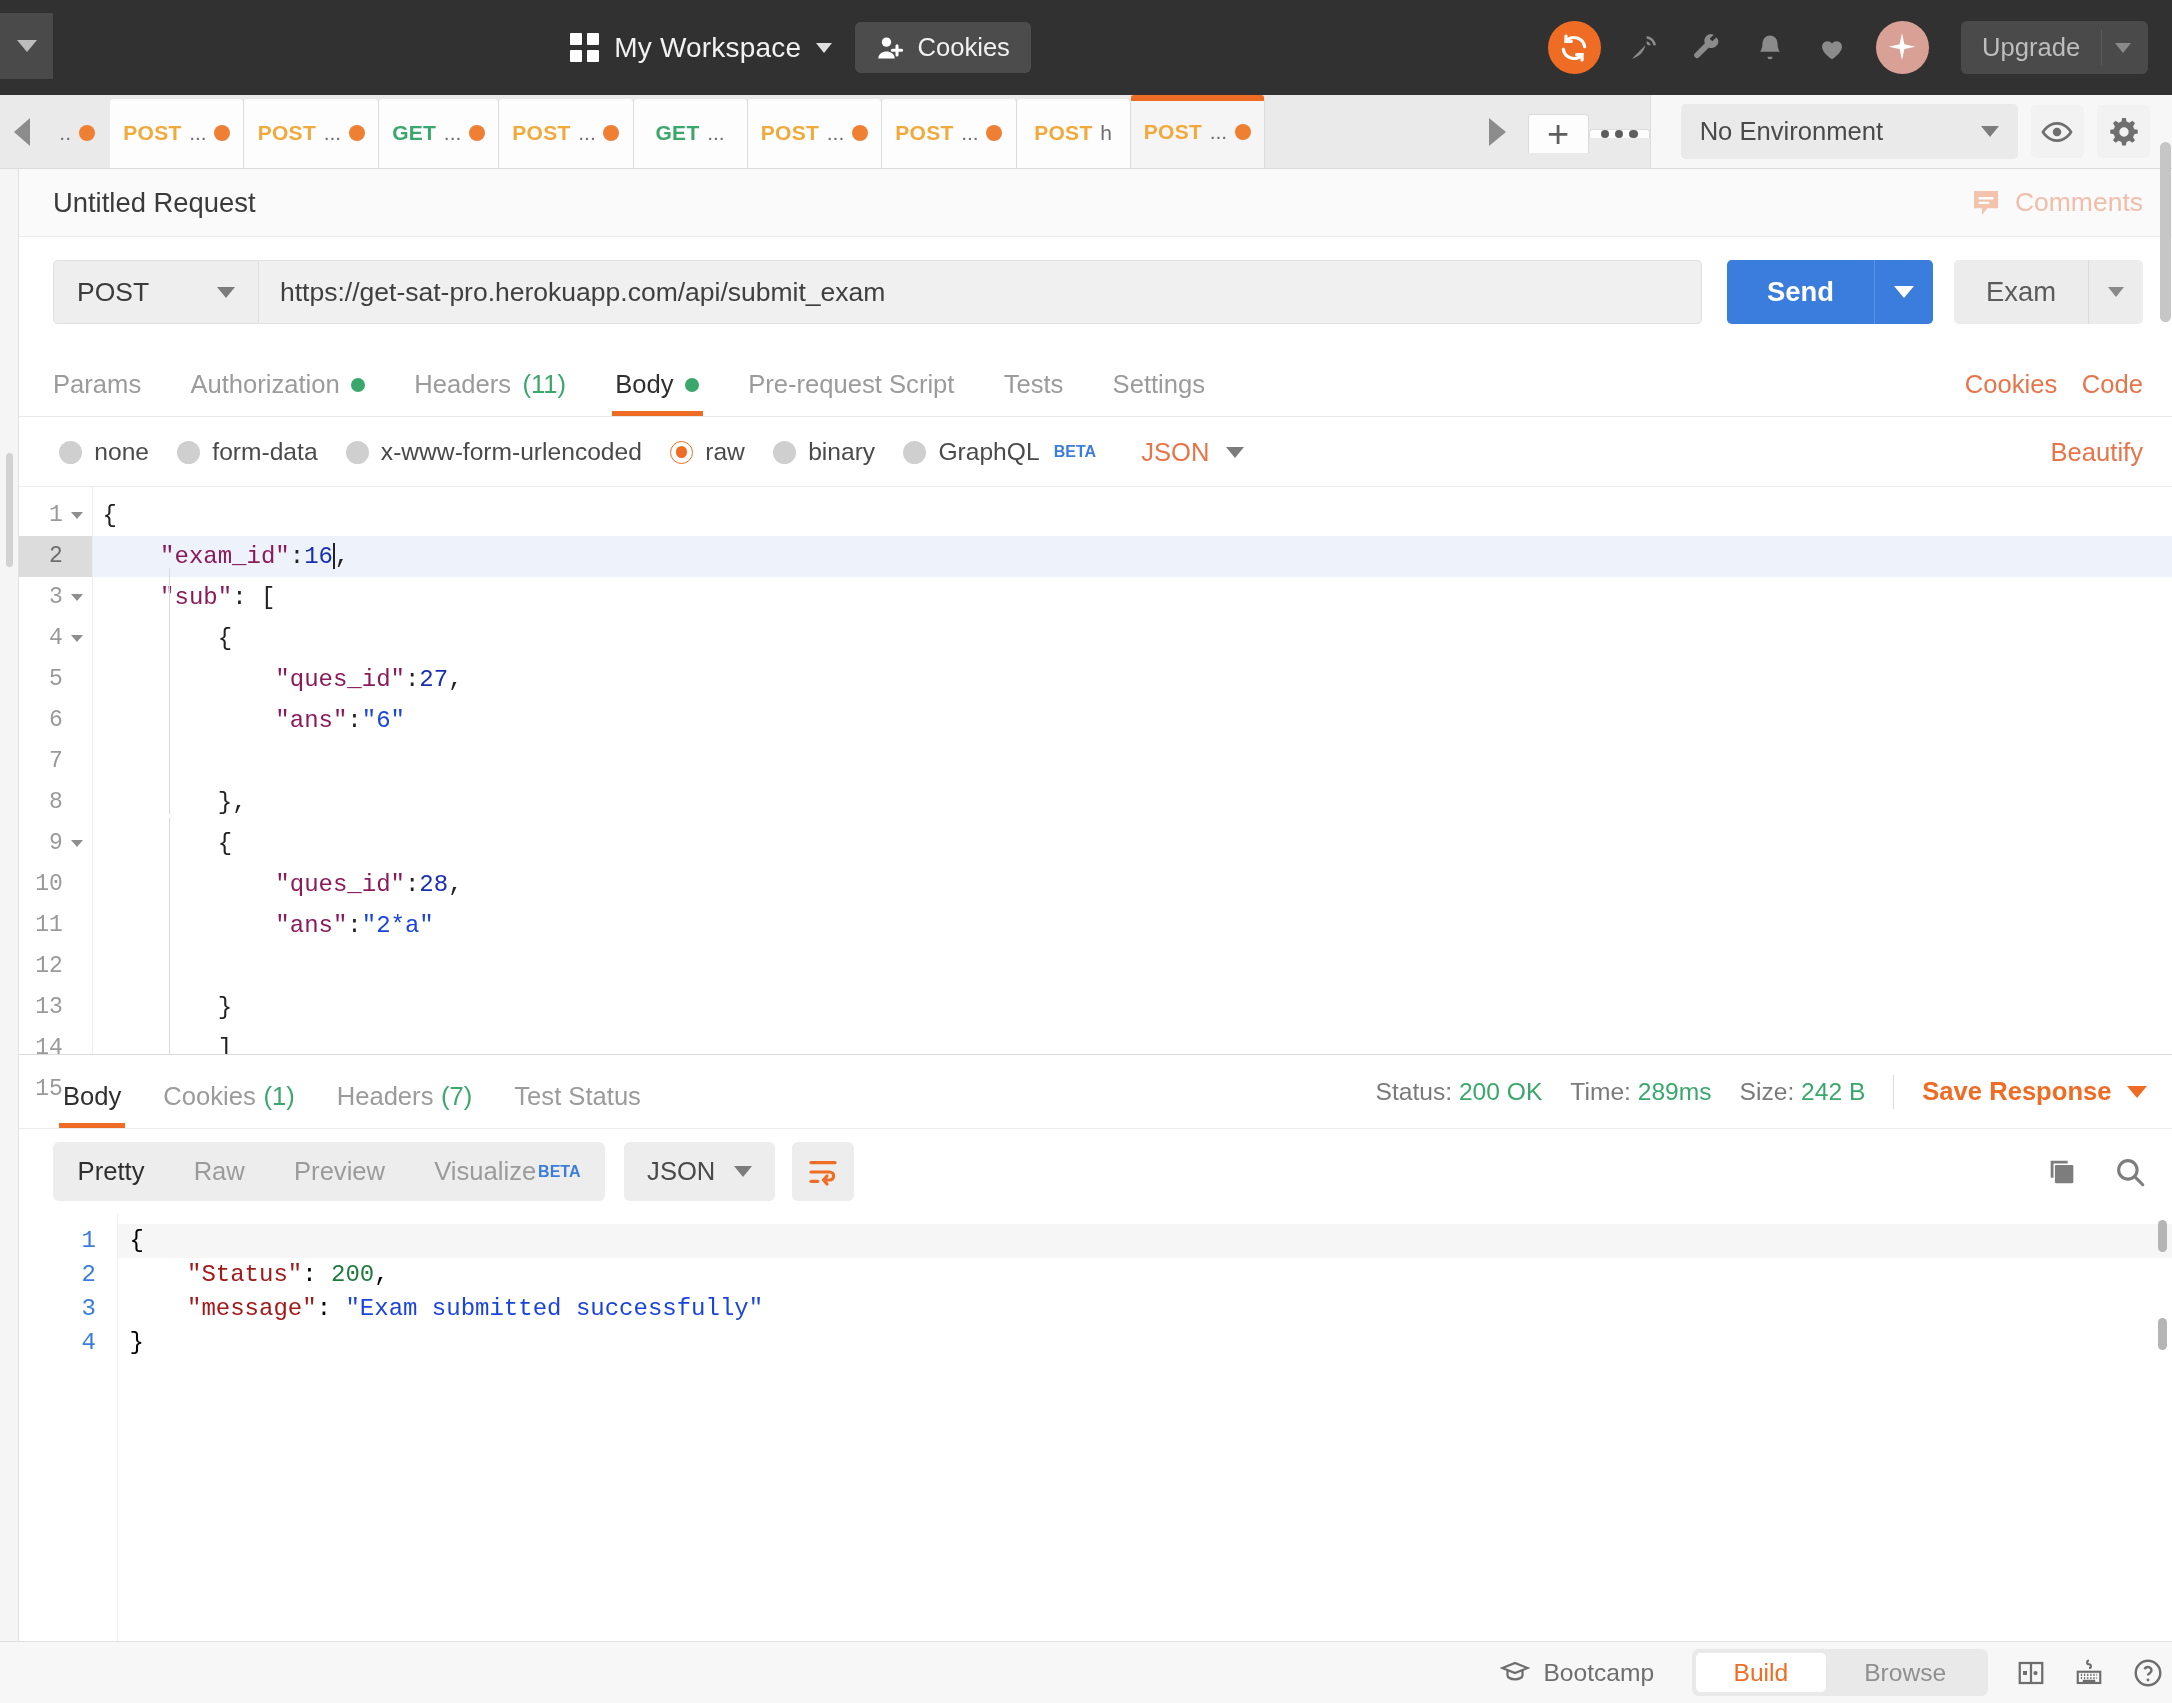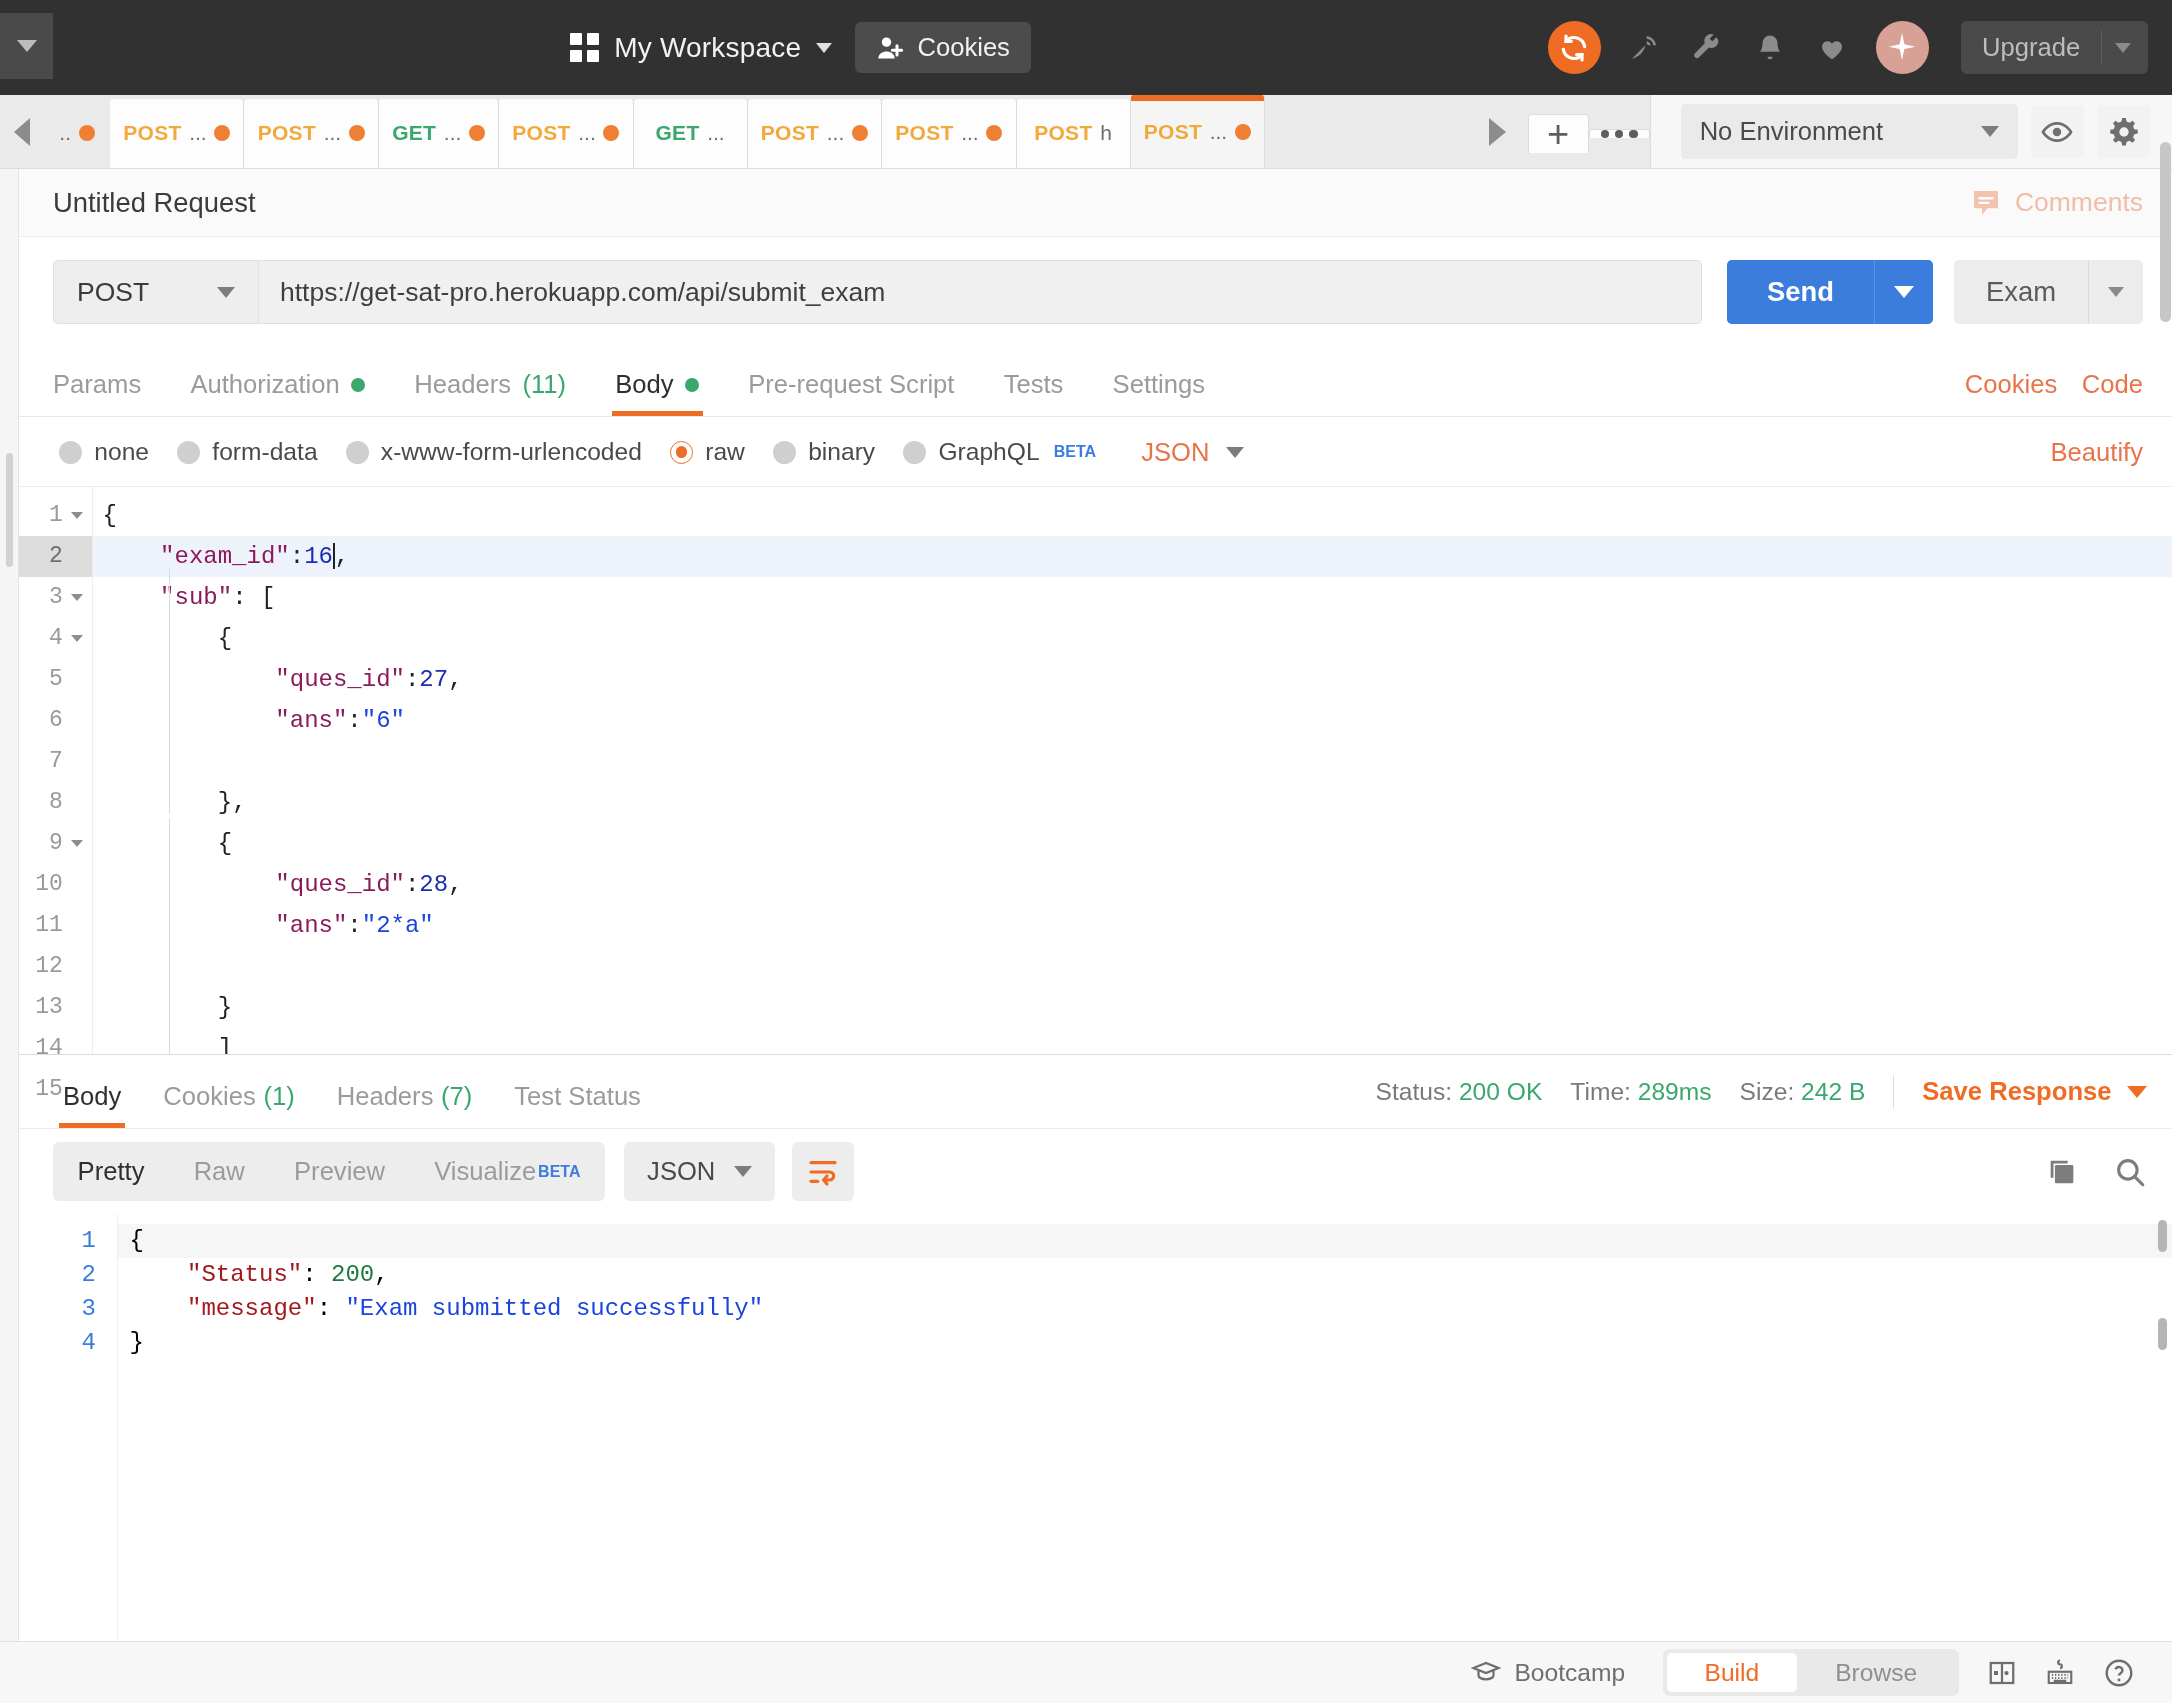--- a/index.html
+++ b/index.html
@@ -180,21 +180,21 @@
   .rcl { height: 34px; display:flex; align-items:center; font-family: "Liberation Mono", monospace; font-size: 24px; white-space: pre; padding-left: 11.4px;}
   .rcl.hl { background: #f6f6f6; }
   .rk { color: #a3191a; }
   .rn { color: #1f7a3d; }
   .rs { color: #1a44dd; }
   .resp-scroll { position: absolute; right: 5.7px; width: 9.5px; background: #b5b5b5; border-radius: 4.7px;}
 
   
   .bottombar {
     height: 62px; flex: 0 0 62px; background: #f7f7f7; border-top: 0.9px solid #e0e0e0;
-    display: flex; align-items: center; justify-content: flex-end; gap: 28px; padding: 0 38px;
+    display: flex; align-items: center; justify-content: flex-end; gap: 28px; padding: 0 9px;
   }
   .bc-item { display: flex; align-items: center; gap: 13.2px; font-size: 24.6px; color: #6e6e6e; cursor: pointer;}
   .bseg { background: #e9e9e9; border-radius: 6.6px; display: flex; align-items: center; height: 47px; padding: 3.8px; margin-left: 9.5px;}
   .bseg-item { font-size: 24.6px; color: #8f8f8f; padding: 0 38px; height: 100%; display:flex; align-items:center; border-radius:4.7px; cursor:pointer;}
   .bseg-item.active { background: #fff; color: #ef6c24; }
   .bicon { cursor: pointer; display:flex; align-items:center;}
 
   .vscroll-right { position: absolute; right: 1.9px; width: 11.4px; background: #c6c6c6; border-radius: 5.7px;}
 </style>
 </head>

